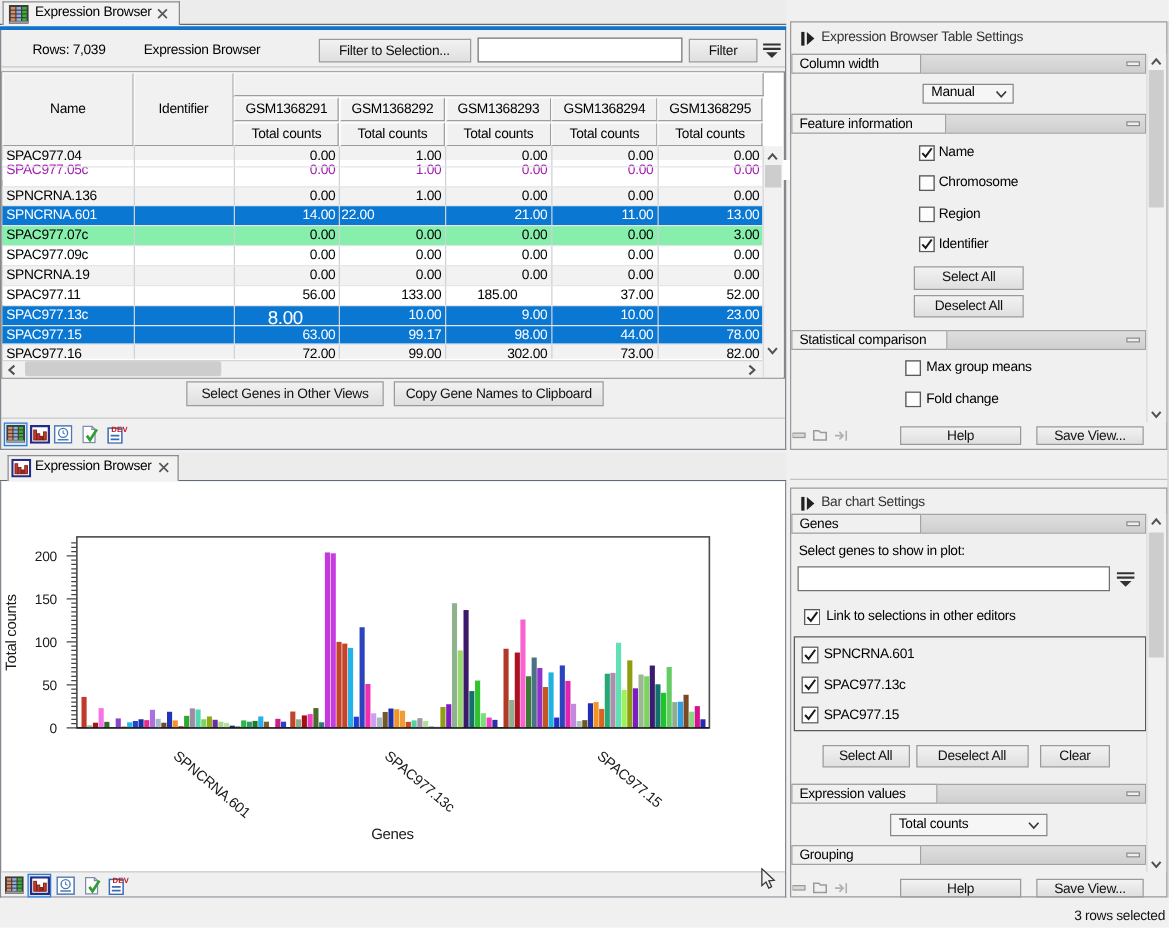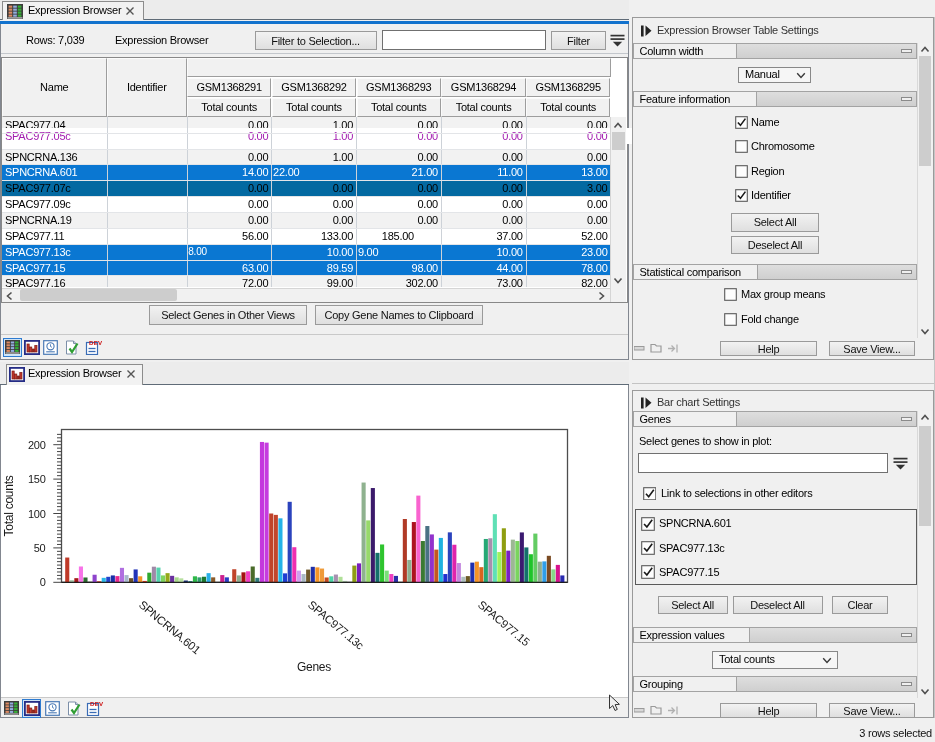--- a/index.html
+++ b/index.html
@@ -112,21 +112,21 @@
 <span style="position:absolute;left:525.5px;top:2px;width:80px;text-align:right;font-size:11px">0.00</span>
 </div>
 <div style="position:absolute;left:2px;top:164.45px;width:608px;height:15.85px;background:#0a77d2;color:#ffffff;overflow:hidden">
 <span style="position:absolute;left:3px;top:2px;font-size:11px">SPNCRNA.601</span>
 <span style="position:absolute;left:186.3px;top:2px;width:80px;text-align:right;font-size:11px">14.00</span>
 <span style="position:absolute;left:271.1px;top:2px;width:80px;text-align:left;font-size:11px">22.00</span>
 <span style="position:absolute;left:355.9px;top:2px;width:80px;text-align:right;font-size:11px">21.00</span>
 <span style="position:absolute;left:440.70000000000005px;top:2px;width:80px;text-align:right;font-size:11px">11.00</span>
 <span style="position:absolute;left:525.5px;top:2px;width:80px;text-align:right;font-size:11px">13.00</span>
 </div>
-<div style="position:absolute;left:2px;top:180.30px;width:608px;height:15.85px;background:#0369a1;color:#000000;overflow:hidden">
+<div style="position:absolute;left:2px;top:180.30px;width:608px;height:15.85px;background:#86efac;color:#000000;overflow:hidden">
 <span style="position:absolute;left:3px;top:2px;font-size:11px">SPAC977.07c</span>
 <span style="position:absolute;left:186.3px;top:2px;width:80px;text-align:right;font-size:11px">0.00</span>
 <span style="position:absolute;left:271.1px;top:2px;width:80px;text-align:right;font-size:11px">0.00</span>
 <span style="position:absolute;left:355.9px;top:2px;width:80px;text-align:right;font-size:11px">0.00</span>
 <span style="position:absolute;left:440.70000000000005px;top:2px;width:80px;text-align:right;font-size:11px">0.00</span>
 <span style="position:absolute;left:525.5px;top:2px;width:80px;text-align:right;font-size:11px">3.00</span>
 </div>
 <div style="position:absolute;left:2px;top:196.15px;width:608px;height:15.85px;background:#ffffff;color:#000000;overflow:hidden">
 <span style="position:absolute;left:3px;top:2px;font-size:11px">SPAC977.09c</span>
 <span style="position:absolute;left:186.3px;top:2px;width:80px;text-align:right;font-size:11px">0.00</span>
@@ -146,30 +146,30 @@
 <div style="position:absolute;left:2px;top:227.85px;width:608px;height:15.85px;background:#ffffff;color:#000000;overflow:hidden">
 <span style="position:absolute;left:3px;top:2px;font-size:11px">SPAC977.11</span>
 <span style="position:absolute;left:186.3px;top:2px;width:80px;text-align:right;font-size:11px">56.00</span>
 <span style="position:absolute;left:271.1px;top:2px;width:80px;text-align:right;font-size:11px">133.00</span>
 <span style="position:absolute;left:355.9px;top:2px;width:80px;text-align:center;font-size:11px">185.00</span>
 <span style="position:absolute;left:440.70000000000005px;top:2px;width:80px;text-align:right;font-size:11px">37.00</span>
 <span style="position:absolute;left:525.5px;top:2px;width:80px;text-align:right;font-size:11px">52.00</span>
 </div>
 <div style="position:absolute;left:2px;top:243.70px;width:608px;height:15.85px;background:#0a77d2;color:#ffffff;overflow:hidden">
 <span style="position:absolute;left:3px;top:2px;font-size:11px">SPAC977.13c</span>
-<span style="position:absolute;left:186.3px;top:2px;width:80px;text-align:left;font-size:10px">8.00</span>
+<span style="position:absolute;left:186.3px;top:2px;width:80px;text-align:center;font-size:15px">8.00</span>
 <span style="position:absolute;left:271.1px;top:2px;width:80px;text-align:right;font-size:11px">10.00</span>
-<span style="position:absolute;left:355.9px;top:2px;width:80px;text-align:left;font-size:11px">9.00</span>
+<span style="position:absolute;left:355.9px;top:2px;width:80px;text-align:right;font-size:11px">9.00</span>
 <span style="position:absolute;left:440.70000000000005px;top:2px;width:80px;text-align:right;font-size:11px">10.00</span>
 <span style="position:absolute;left:525.5px;top:2px;width:80px;text-align:right;font-size:11px">23.00</span>
 </div>
 <div style="position:absolute;left:2px;top:259.55px;width:608px;height:15.85px;background:#0a77d2;color:#ffffff;overflow:hidden">
 <span style="position:absolute;left:3px;top:2px;font-size:11px">SPAC977.15</span>
 <span style="position:absolute;left:186.3px;top:2px;width:80px;text-align:right;font-size:11px">63.00</span>
-<span style="position:absolute;left:271.1px;top:2px;width:80px;text-align:right;font-size:11px">89.59</span>
+<span style="position:absolute;left:271.1px;top:2px;width:80px;text-align:right;font-size:11px">99.17</span>
 <span style="position:absolute;left:355.9px;top:2px;width:80px;text-align:right;font-size:11px">98.00</span>
 <span style="position:absolute;left:440.70000000000005px;top:2px;width:80px;text-align:right;font-size:11px">44.00</span>
 <span style="position:absolute;left:525.5px;top:2px;width:80px;text-align:right;font-size:11px">78.00</span>
 </div>
 <div style="position:absolute;left:2px;top:275.40px;width:608px;height:12.10px;background:#f2f2f2;color:#000000;overflow:hidden">
 <span style="position:absolute;left:3px;top:2px;font-size:11px">SPAC977.16</span>
 <span style="position:absolute;left:186.3px;top:2px;width:80px;text-align:right;font-size:11px">72.00</span>
 <span style="position:absolute;left:271.1px;top:2px;width:80px;text-align:right;font-size:11px">99.00</span>
 <span style="position:absolute;left:355.9px;top:2px;width:80px;text-align:right;font-size:11px">302.00</span>
 <span style="position:absolute;left:440.70000000000005px;top:2px;width:80px;text-align:right;font-size:11px">73.00</span>

